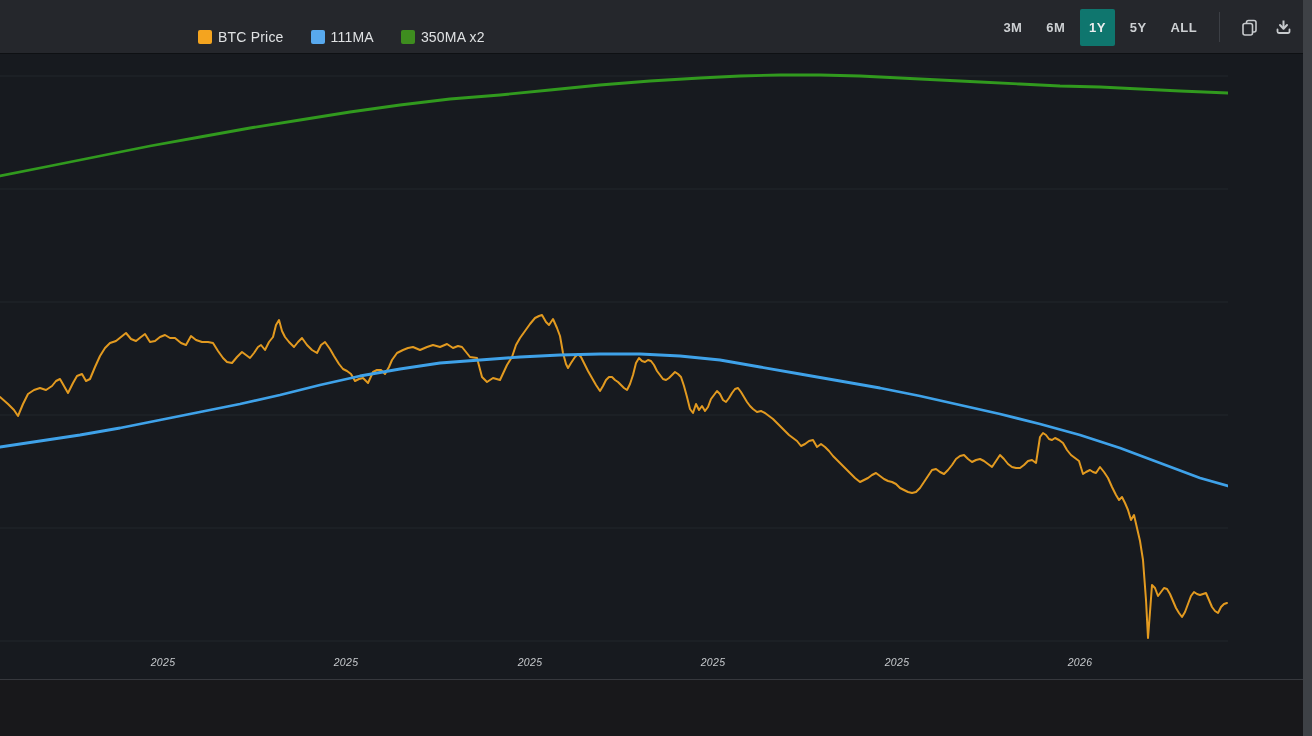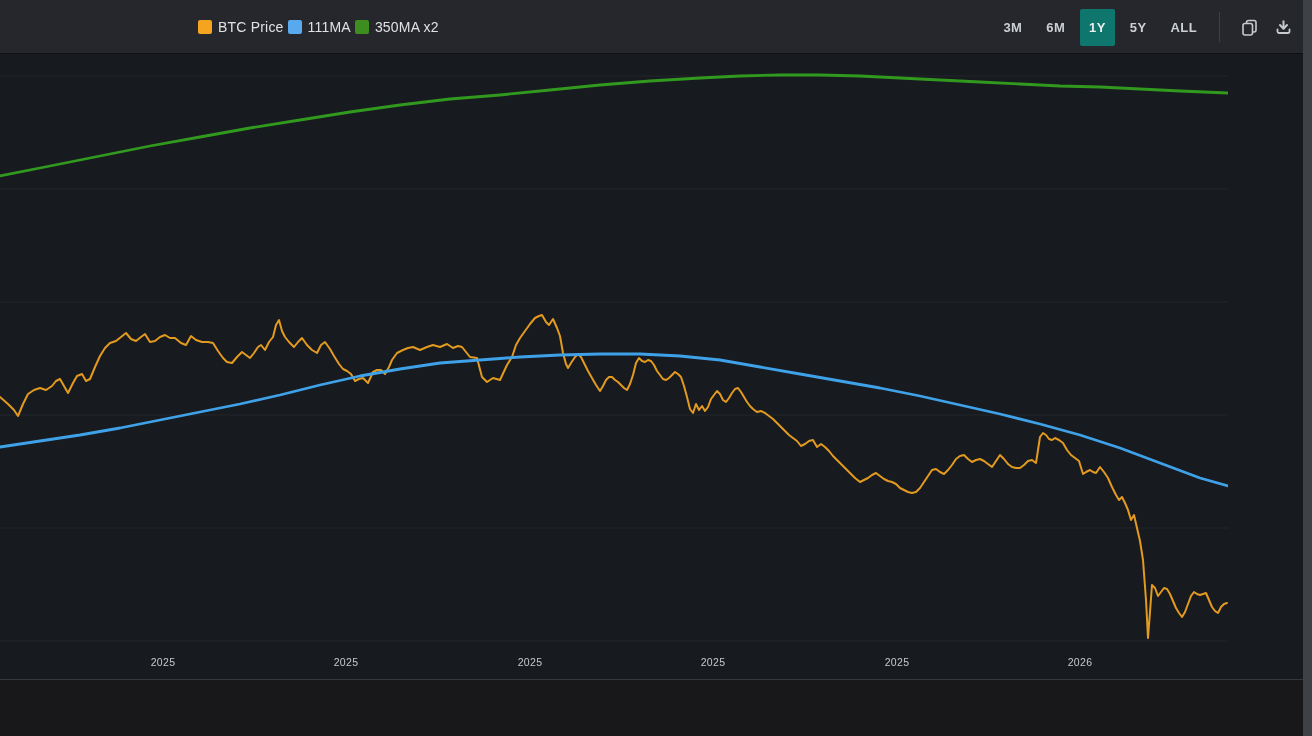--- a/index.html
+++ b/index.html
@@ -7,22 +7,22 @@
     position:relative;width:1312px;height:736px;overflow:hidden;
     background:#171a1f;font-family:"Liberation Sans",sans-serif;
     -webkit-font-smoothing:antialiased;
   }
   
   .header{
     position:absolute;left:0;top:0;width:1312px;height:54px;
     background:#25272c;border-bottom:1px solid #0e1013;box-sizing:border-box;
   }
   .legend{
-    position:absolute;left:198px;top:0;height:54px;
-    display:flex;align-items:center;gap:4px;
+    position:absolute;left:198px;top:10px;height:54px;
+    display:flex;align-items:center;gap:27px;
   }
   .legend-item{display:flex;align-items:center;gap:6px;cursor:pointer;}
   .swatch{width:14px;height:14px;border-radius:2px;background:#888;}
   .legend-label{font-size:14px;color:#dfe1e3;letter-spacing:.2px;}
   .controls{
     position:absolute;top:0;right:12px;height:54px;
     display:flex;align-items:center;
   }
   .range-btn{
     appearance:none;border:0;background:transparent;cursor:pointer;
@@ -37,21 +37,21 @@
     width:30px;height:36px;display:flex;align-items:center;justify-content:center;
     padding:0;margin:0 2px;
   }
   
   .plot{position:absolute;left:0;top:55px;width:1228px;height:624px;display:block;}
   .gridline{stroke:#23262c;stroke-width:1;}
   .series{fill:none;stroke-linejoin:round;stroke-linecap:round;}
   .xlabels{position:absolute;left:0;top:0;width:1228px;height:736px;pointer-events:none;}
   .xlabel{
     position:absolute;top:656px;transform:translateX(-50%);
-    font-size:10.5px;color:#c6c9cc;letter-spacing:.3px;
+    font-size:10.5px;color:#c6c9cc;letter-spacing:.3px;font-style:italic;
   }
   .axis-line{position:absolute;left:0;top:679px;width:1303px;height:1px;background:#36383d;}
   .bottom-strip{position:absolute;left:0;top:680px;width:1303px;height:56px;background:#18181b;}
   .scrollbar{position:absolute;right:0;top:0;width:9px;height:736px;background:#3e4146;cursor:pointer;}
 </style>
 </head>
 <body>
 
 <div class="app">
 

